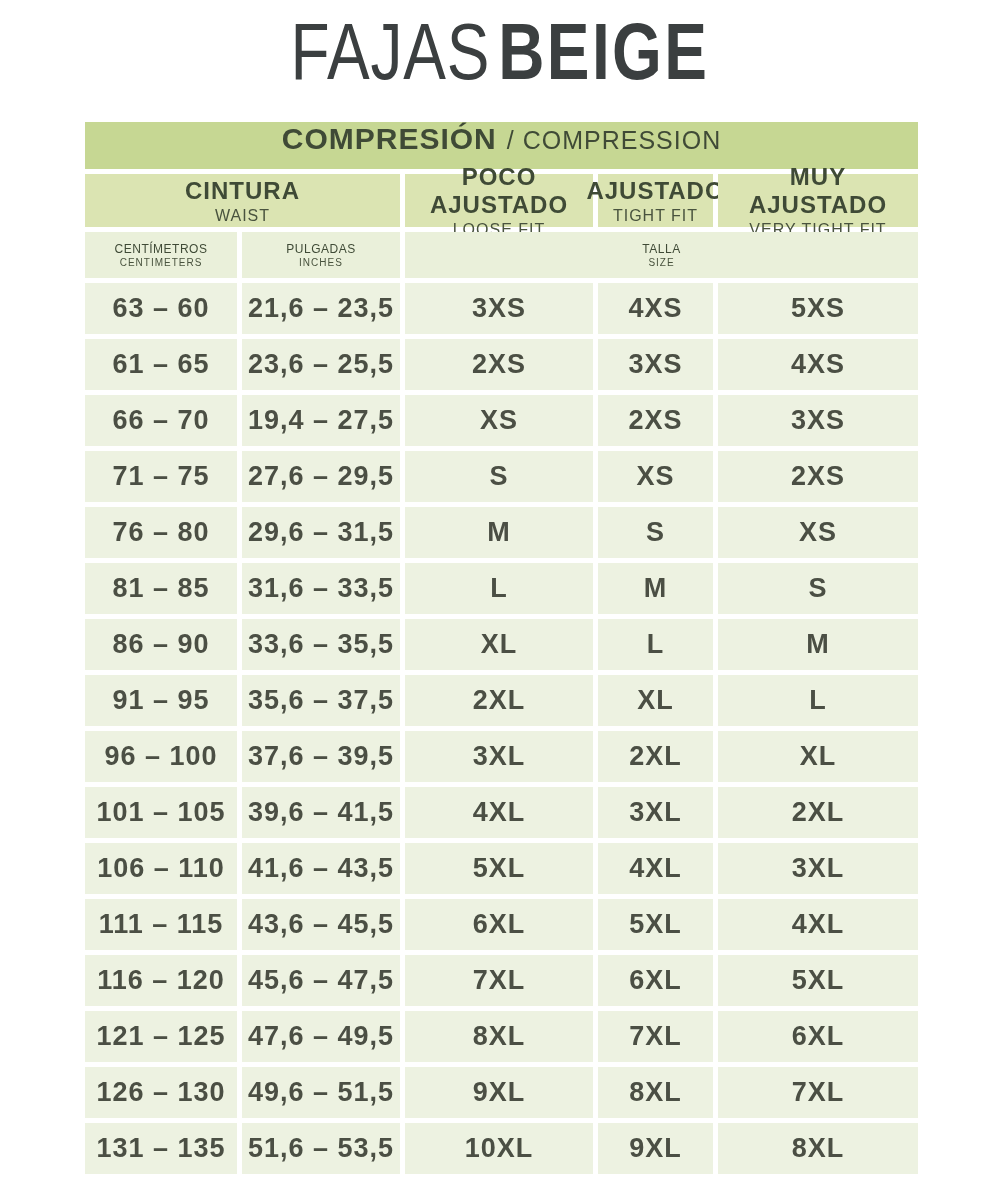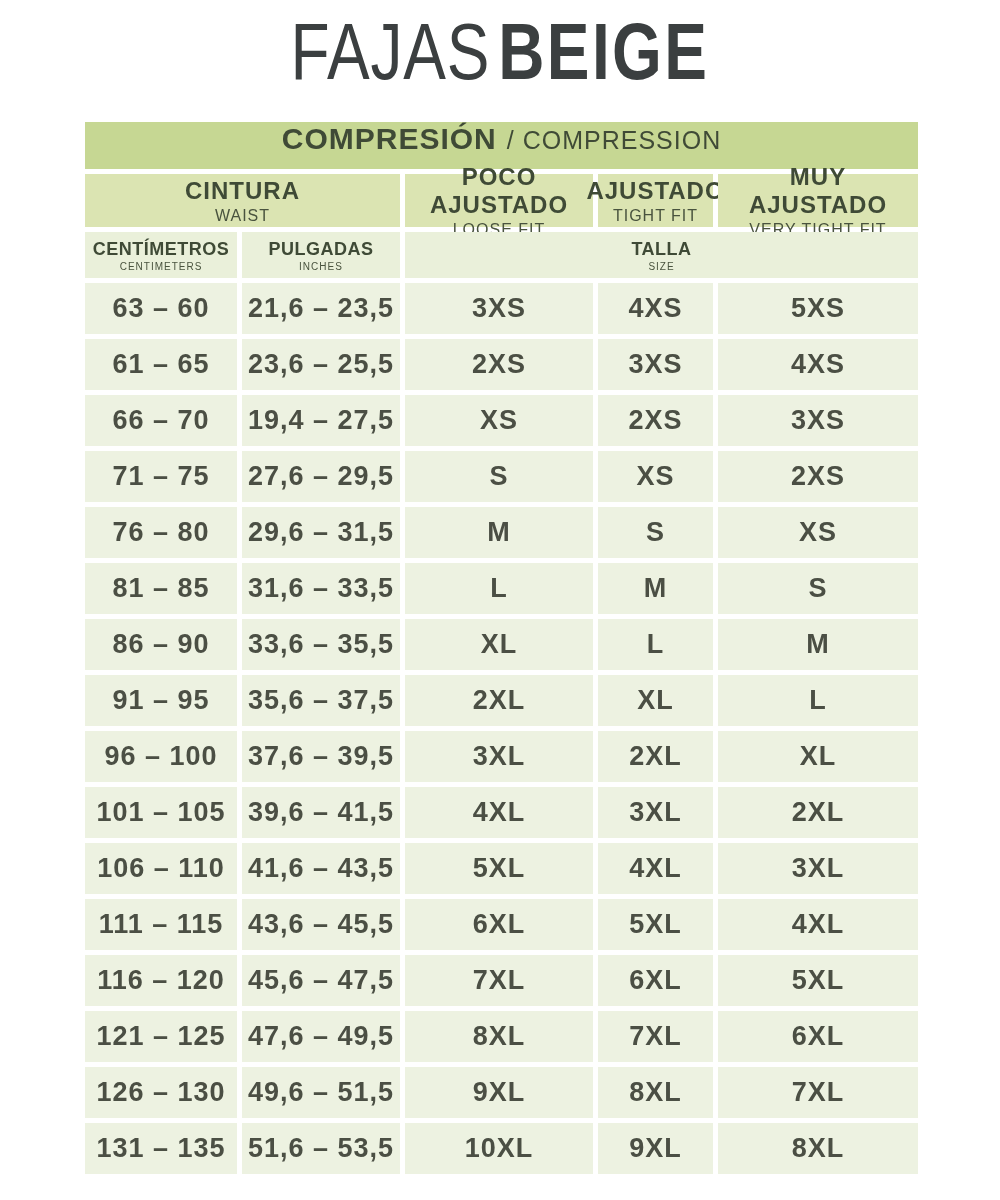--- a/index.html
+++ b/index.html
@@ -66,21 +66,21 @@
   .bar .bar-es { font-weight: 700; font-size: 30px; letter-spacing: 1px; }
   .bar .bar-en { font-weight: 400; font-size: 25px; letter-spacing: 1px; }
 
   
   .head { background: #dbe4b2; color: #3f4a36; }
   .head .es { font-weight: 700; font-size: 24px; letter-spacing: 1px; }
   .head .en { font-weight: 400; font-size: 16px; letter-spacing: 1px; margin-top: 2px; color: #49533e; }
 
   
   .sub { background: #eaf0da; color: #3f4a36; }
-  .sub .es { font-weight: 700; font-size: 18px; letter-spacing: 0.5px; }
+  .sub .es { font-weight: 400; font-size: 12px; letter-spacing: 0.5px; }
   .sub .en { font-weight: 400; font-size: 10px; letter-spacing: 1px; margin-top: 1px; color: #49533e; }
 
   .span2 { grid-column: 1 / 3; }
   .span3 { grid-column: 3 / 6; }
 
   
   .data {
     background: #edf2e1;
     color: #4b4f44;
     font-weight: 600;

